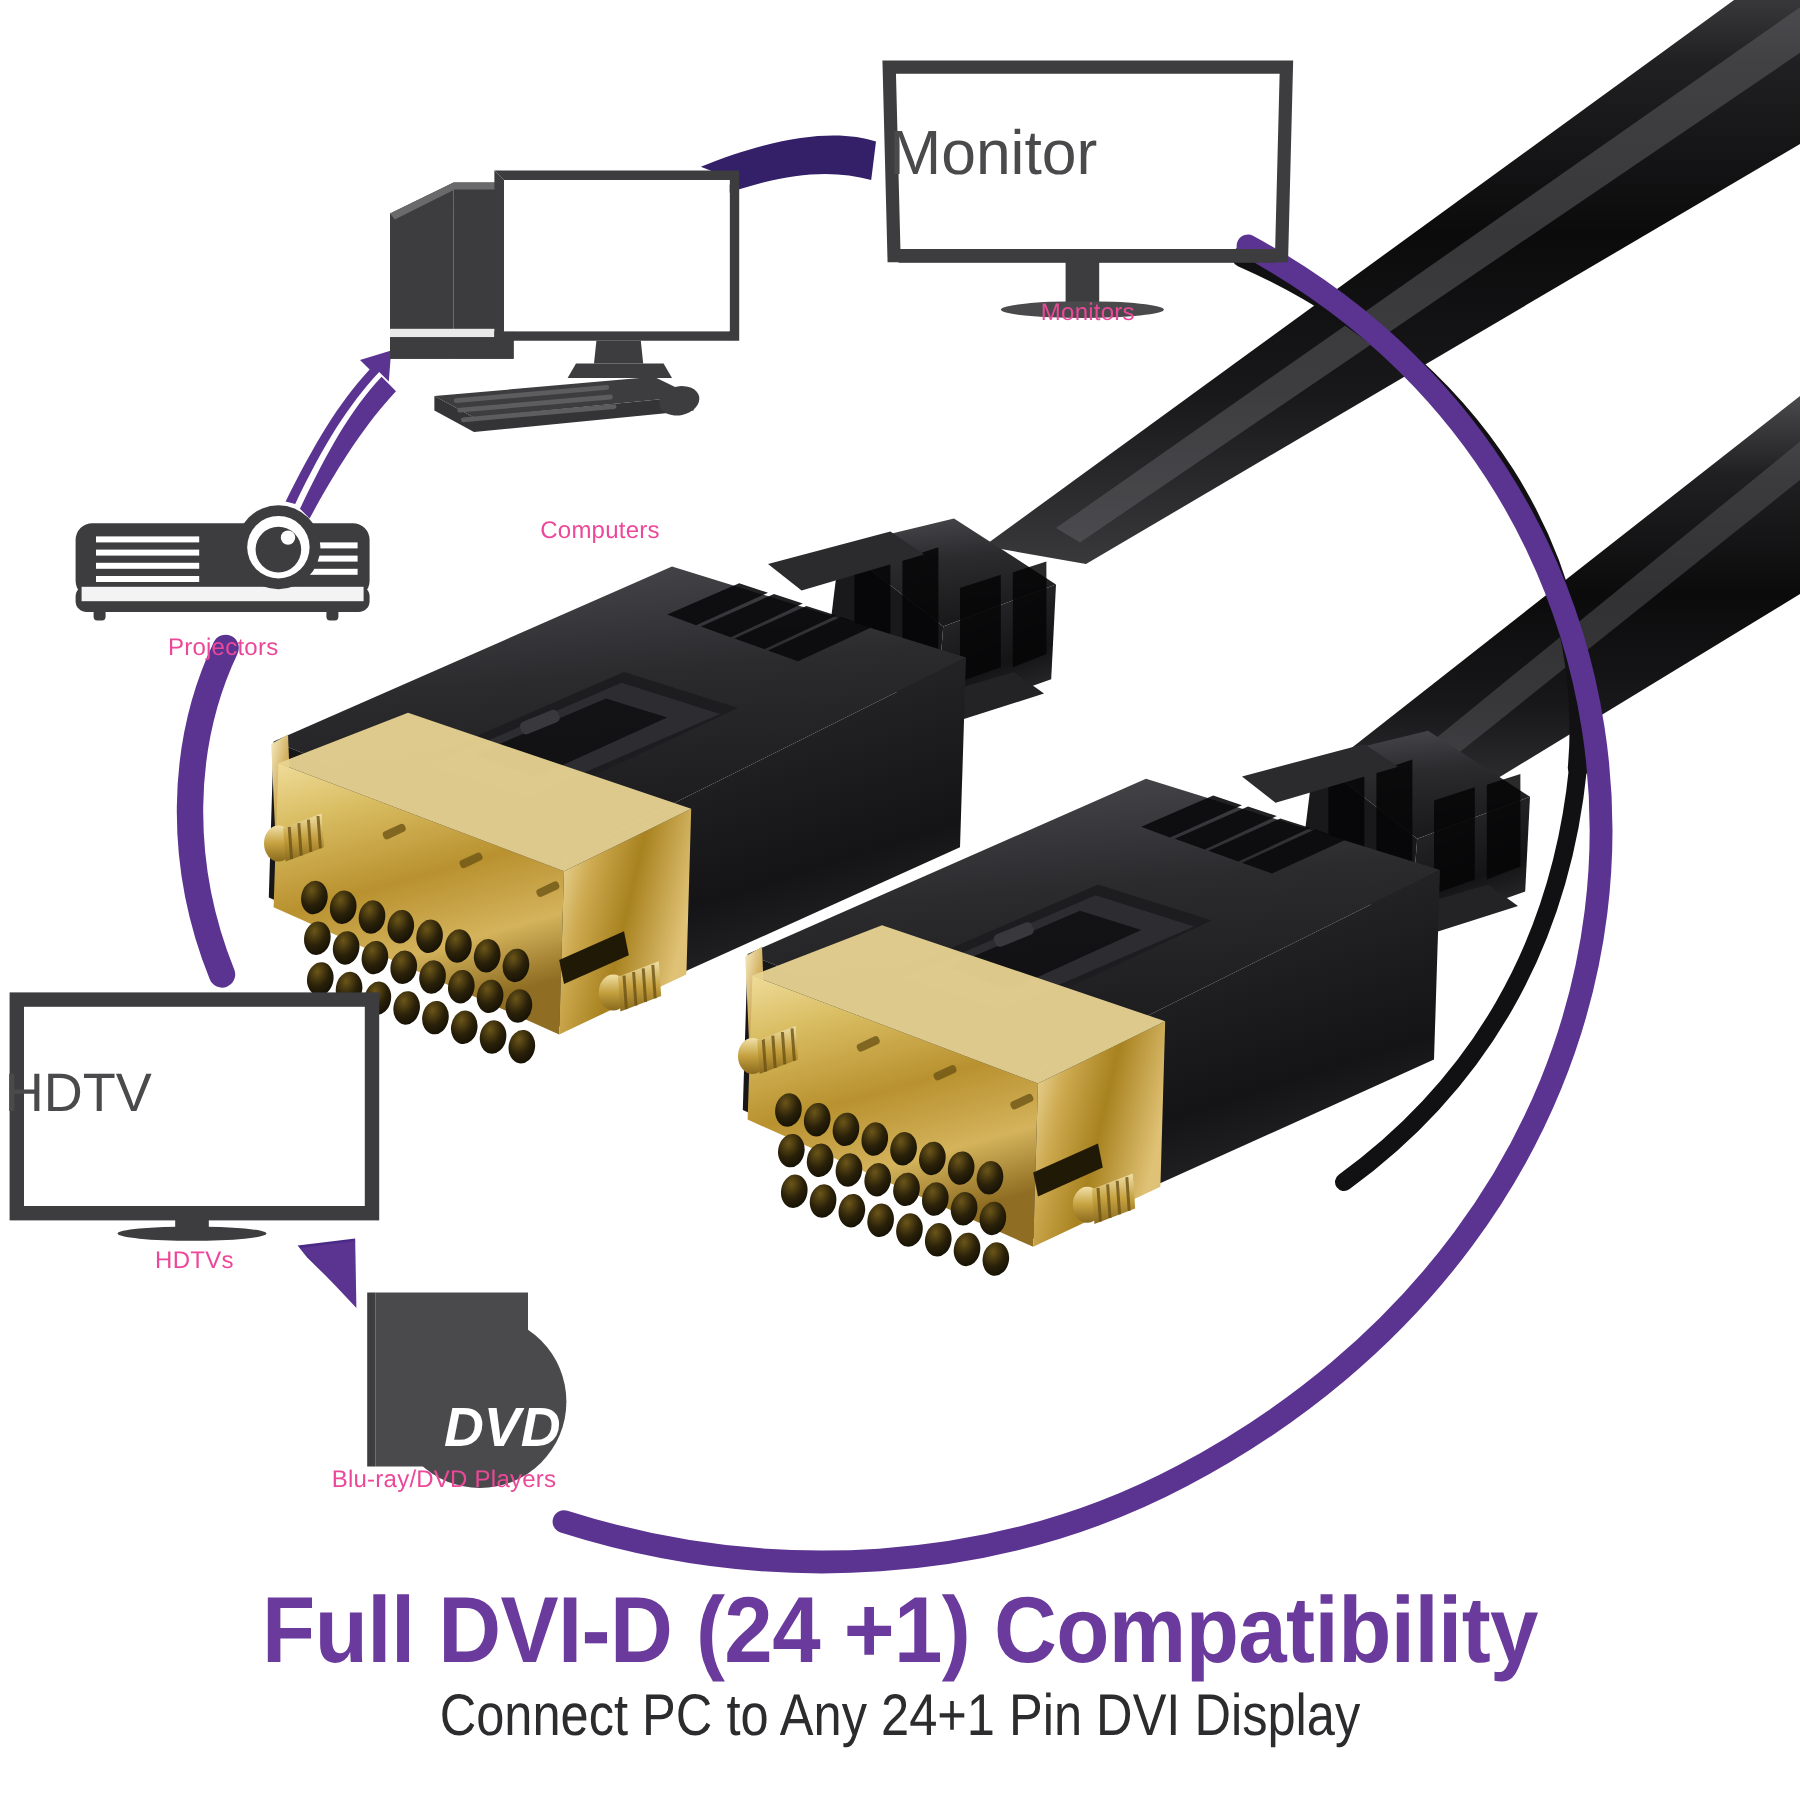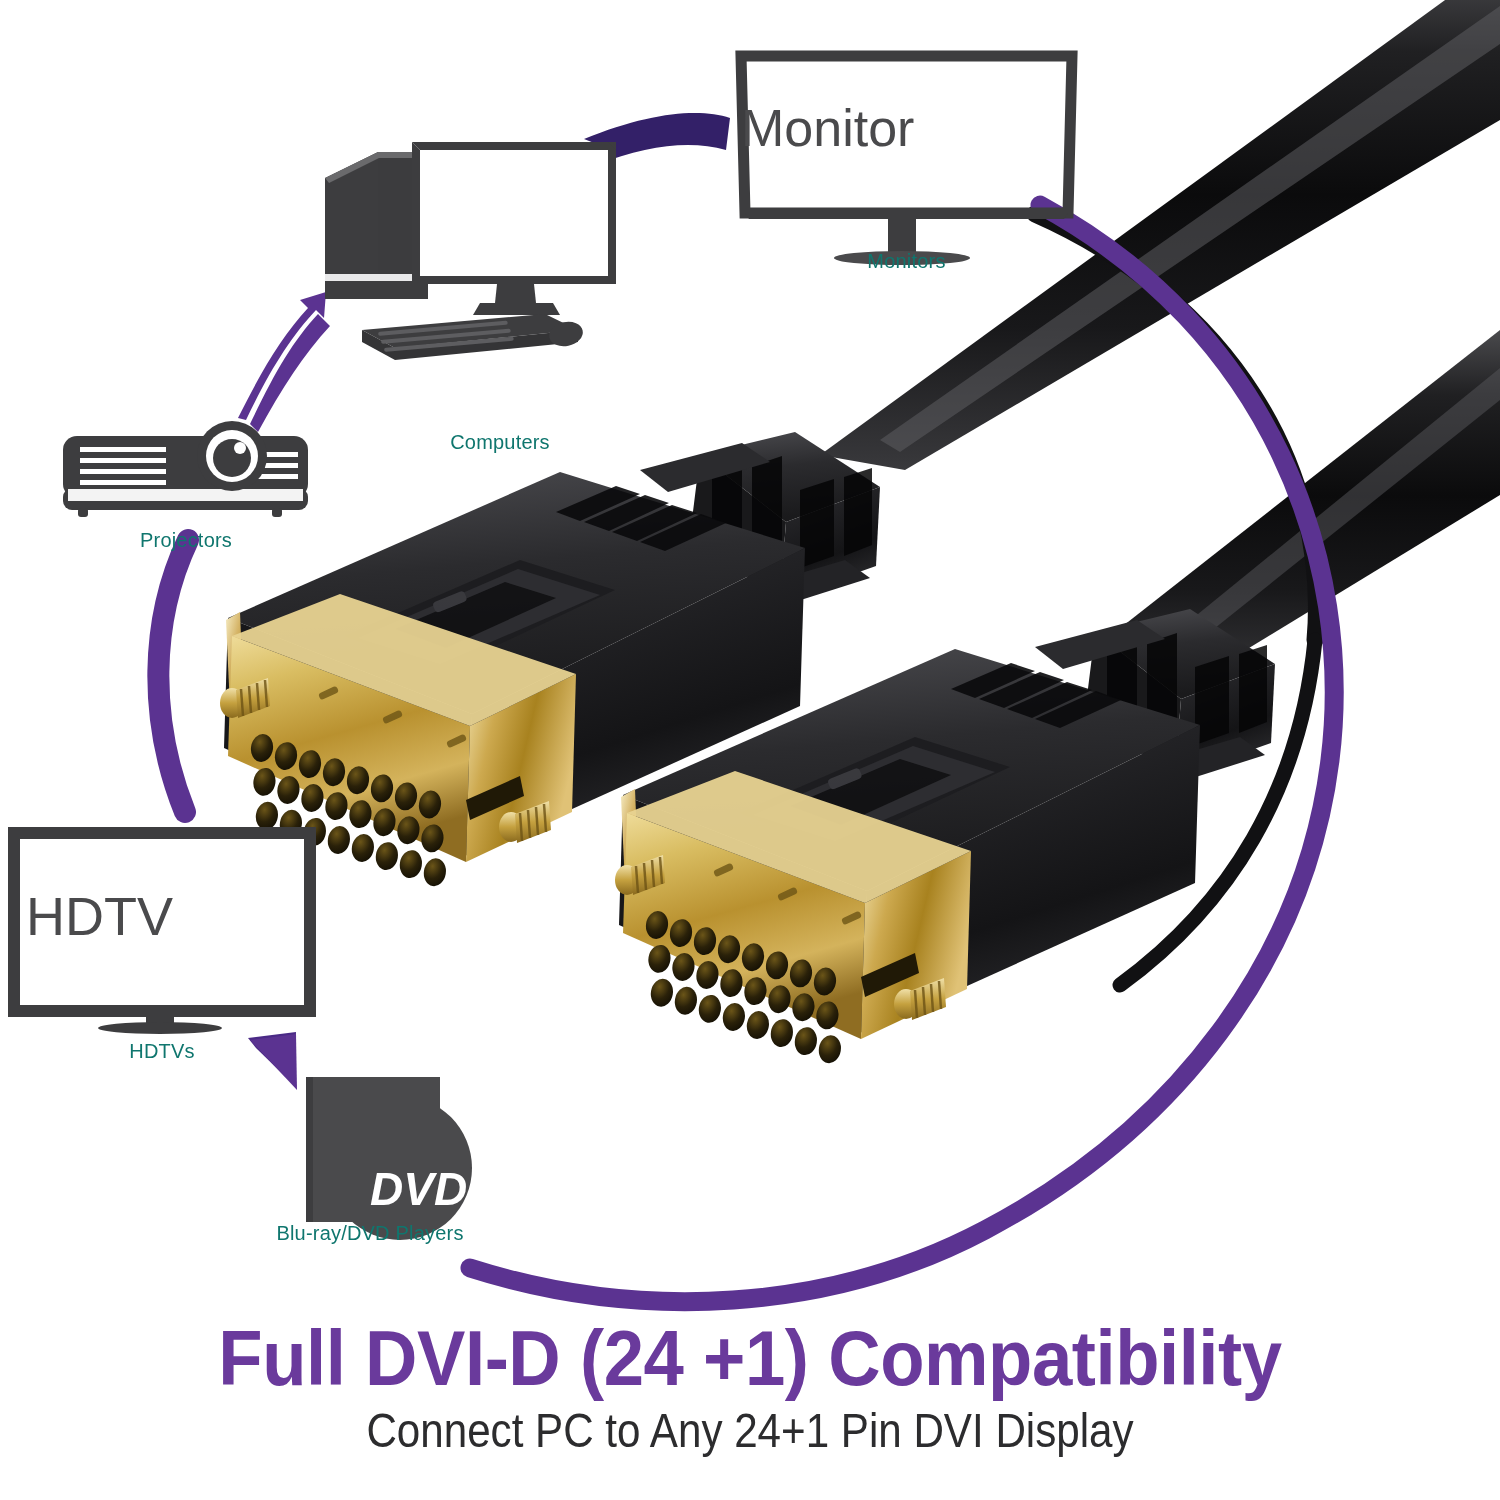--- a/index.html
+++ b/index.html
@@ -7,21 +7,21 @@
     width:1500px;height:1500px;overflow:hidden;position:relative;
     font-family:"Liberation Sans","DejaVu Sans",sans-serif;
     -webkit-font-smoothing:antialiased;
   }
   .stage{position:absolute;inset:0;width:1500px;height:1500px;background:#ffffff;}
   .layer{position:absolute;top:0;left:0;width:1500px;height:1500px;}
   svg.layer{overflow:visible;}
 
   
   .cap{
-    position:absolute;text-align:center;color:#0f766e;
+    position:absolute;text-align:center;color:#ec4899;
     font-family:"Liberation Sans","DejaVu Sans",sans-serif;
     font-size:20px;letter-spacing:.2px;white-space:nowrap;
   }
   .screen-word{
     position:absolute;color:#4a4a4c;
     font-family:"Liberation Sans","DejaVu Sans",sans-serif;
     font-weight:400;white-space:nowrap;
   }
 
   
@@ -364,21 +364,21 @@
       <path d="M313,1077 L440,1077 L440,1222 L313,1222 Z" fill="#4a4a4c"></path>
       <path d="M306,1077 L313,1077 L313,1222 L306,1222 Z" fill="#3d3d3f"></path>
       <g fill="#ffffff" font-family="Liberation Sans, sans-serif" font-weight="700" font-size="46" font-style="italic">
         <text x="370" y="1205">DVD</text>
       </g>
     </g>
   </svg>
 
   <div class="screen-word" style="left:741px;top:98px;width:331px;font-size:52px;">Monitor</div>
 
-  <div class="screen-word" style="left:26px;top:885px;width:296px;font-size:54px;">HDTV</div>
+  <div class="screen-word" style="left:4px;top:885px;width:296px;font-size:45px;">HDTV</div>
 
   <div class="cap" style="left:741px;top:250px;width:331px;">Monitors</div>
 
   <div class="cap" style="left:375px;top:383px;width:250px;margin-top:48px;">Computers</div>
 
   <div class="cap" style="left:60px;top:516px;width:252px;margin-top:13px;">Projectors</div>
 
   <div class="cap" style="left:14px;top:1040px;width:296px;">HDTVs</div>
 
   <div class="cap" style="left:205px;top:1222px;width:330px;text-align:center;">Blu-ray/DVD Players</div>

